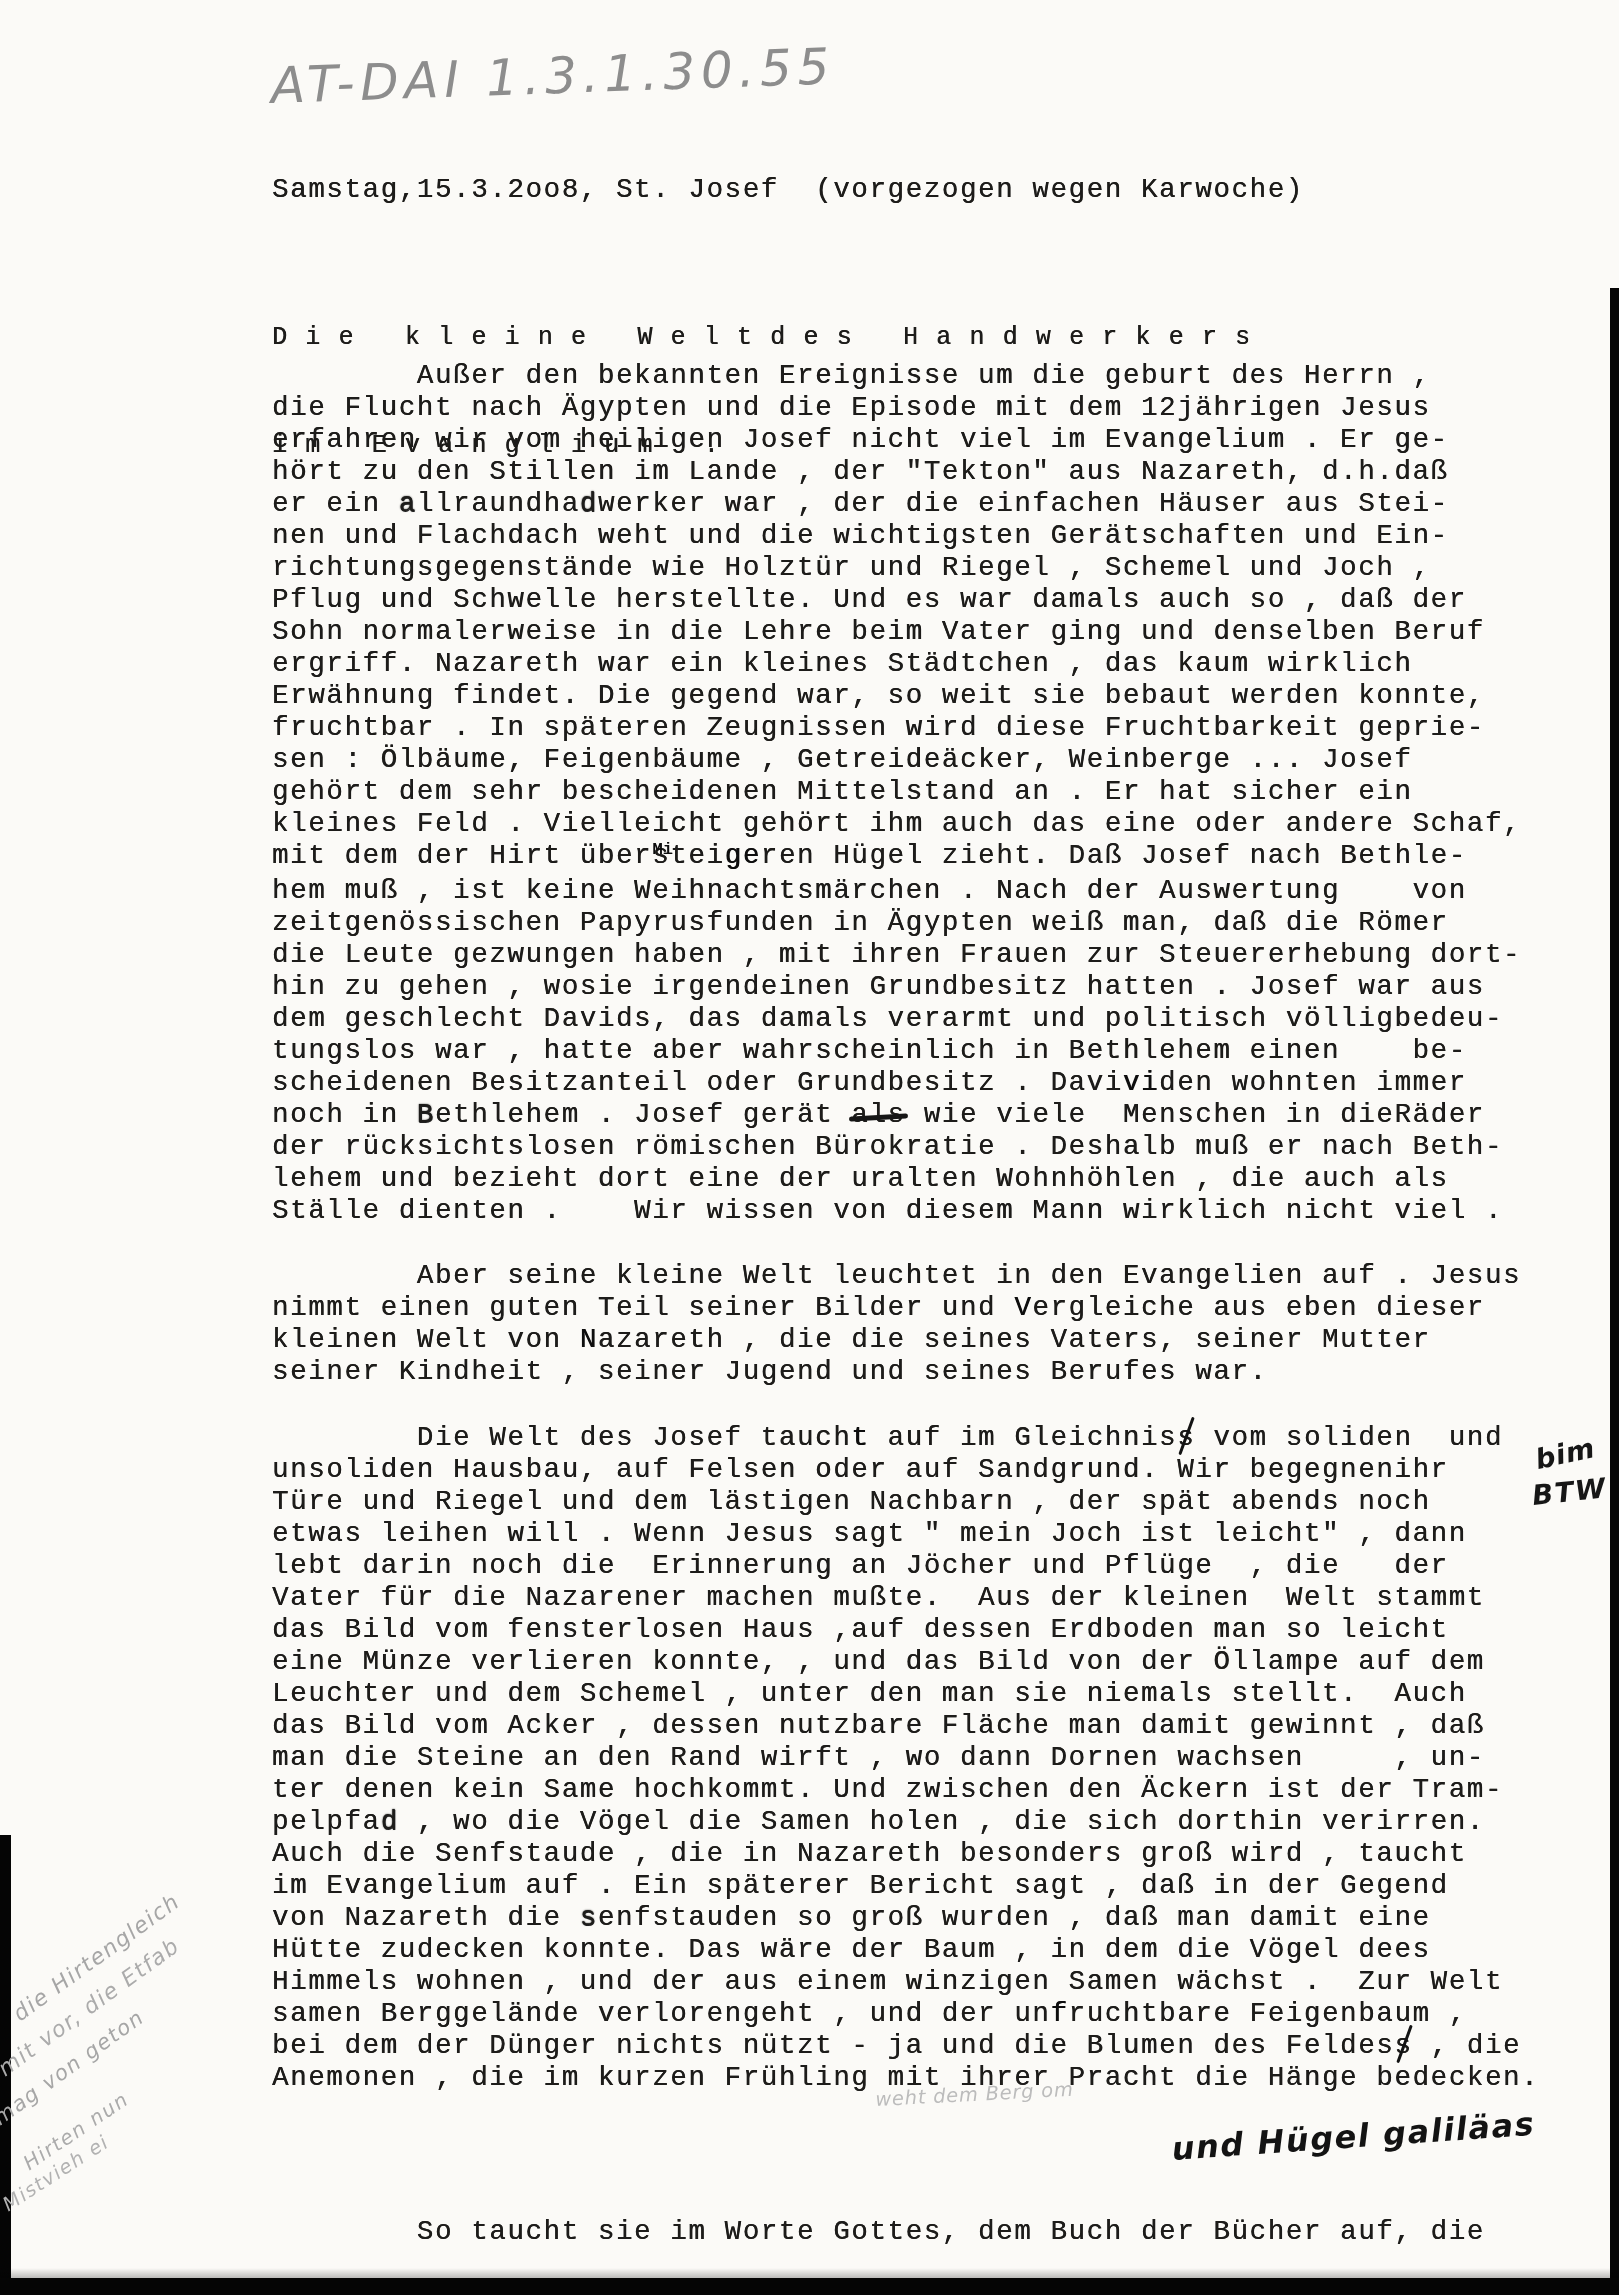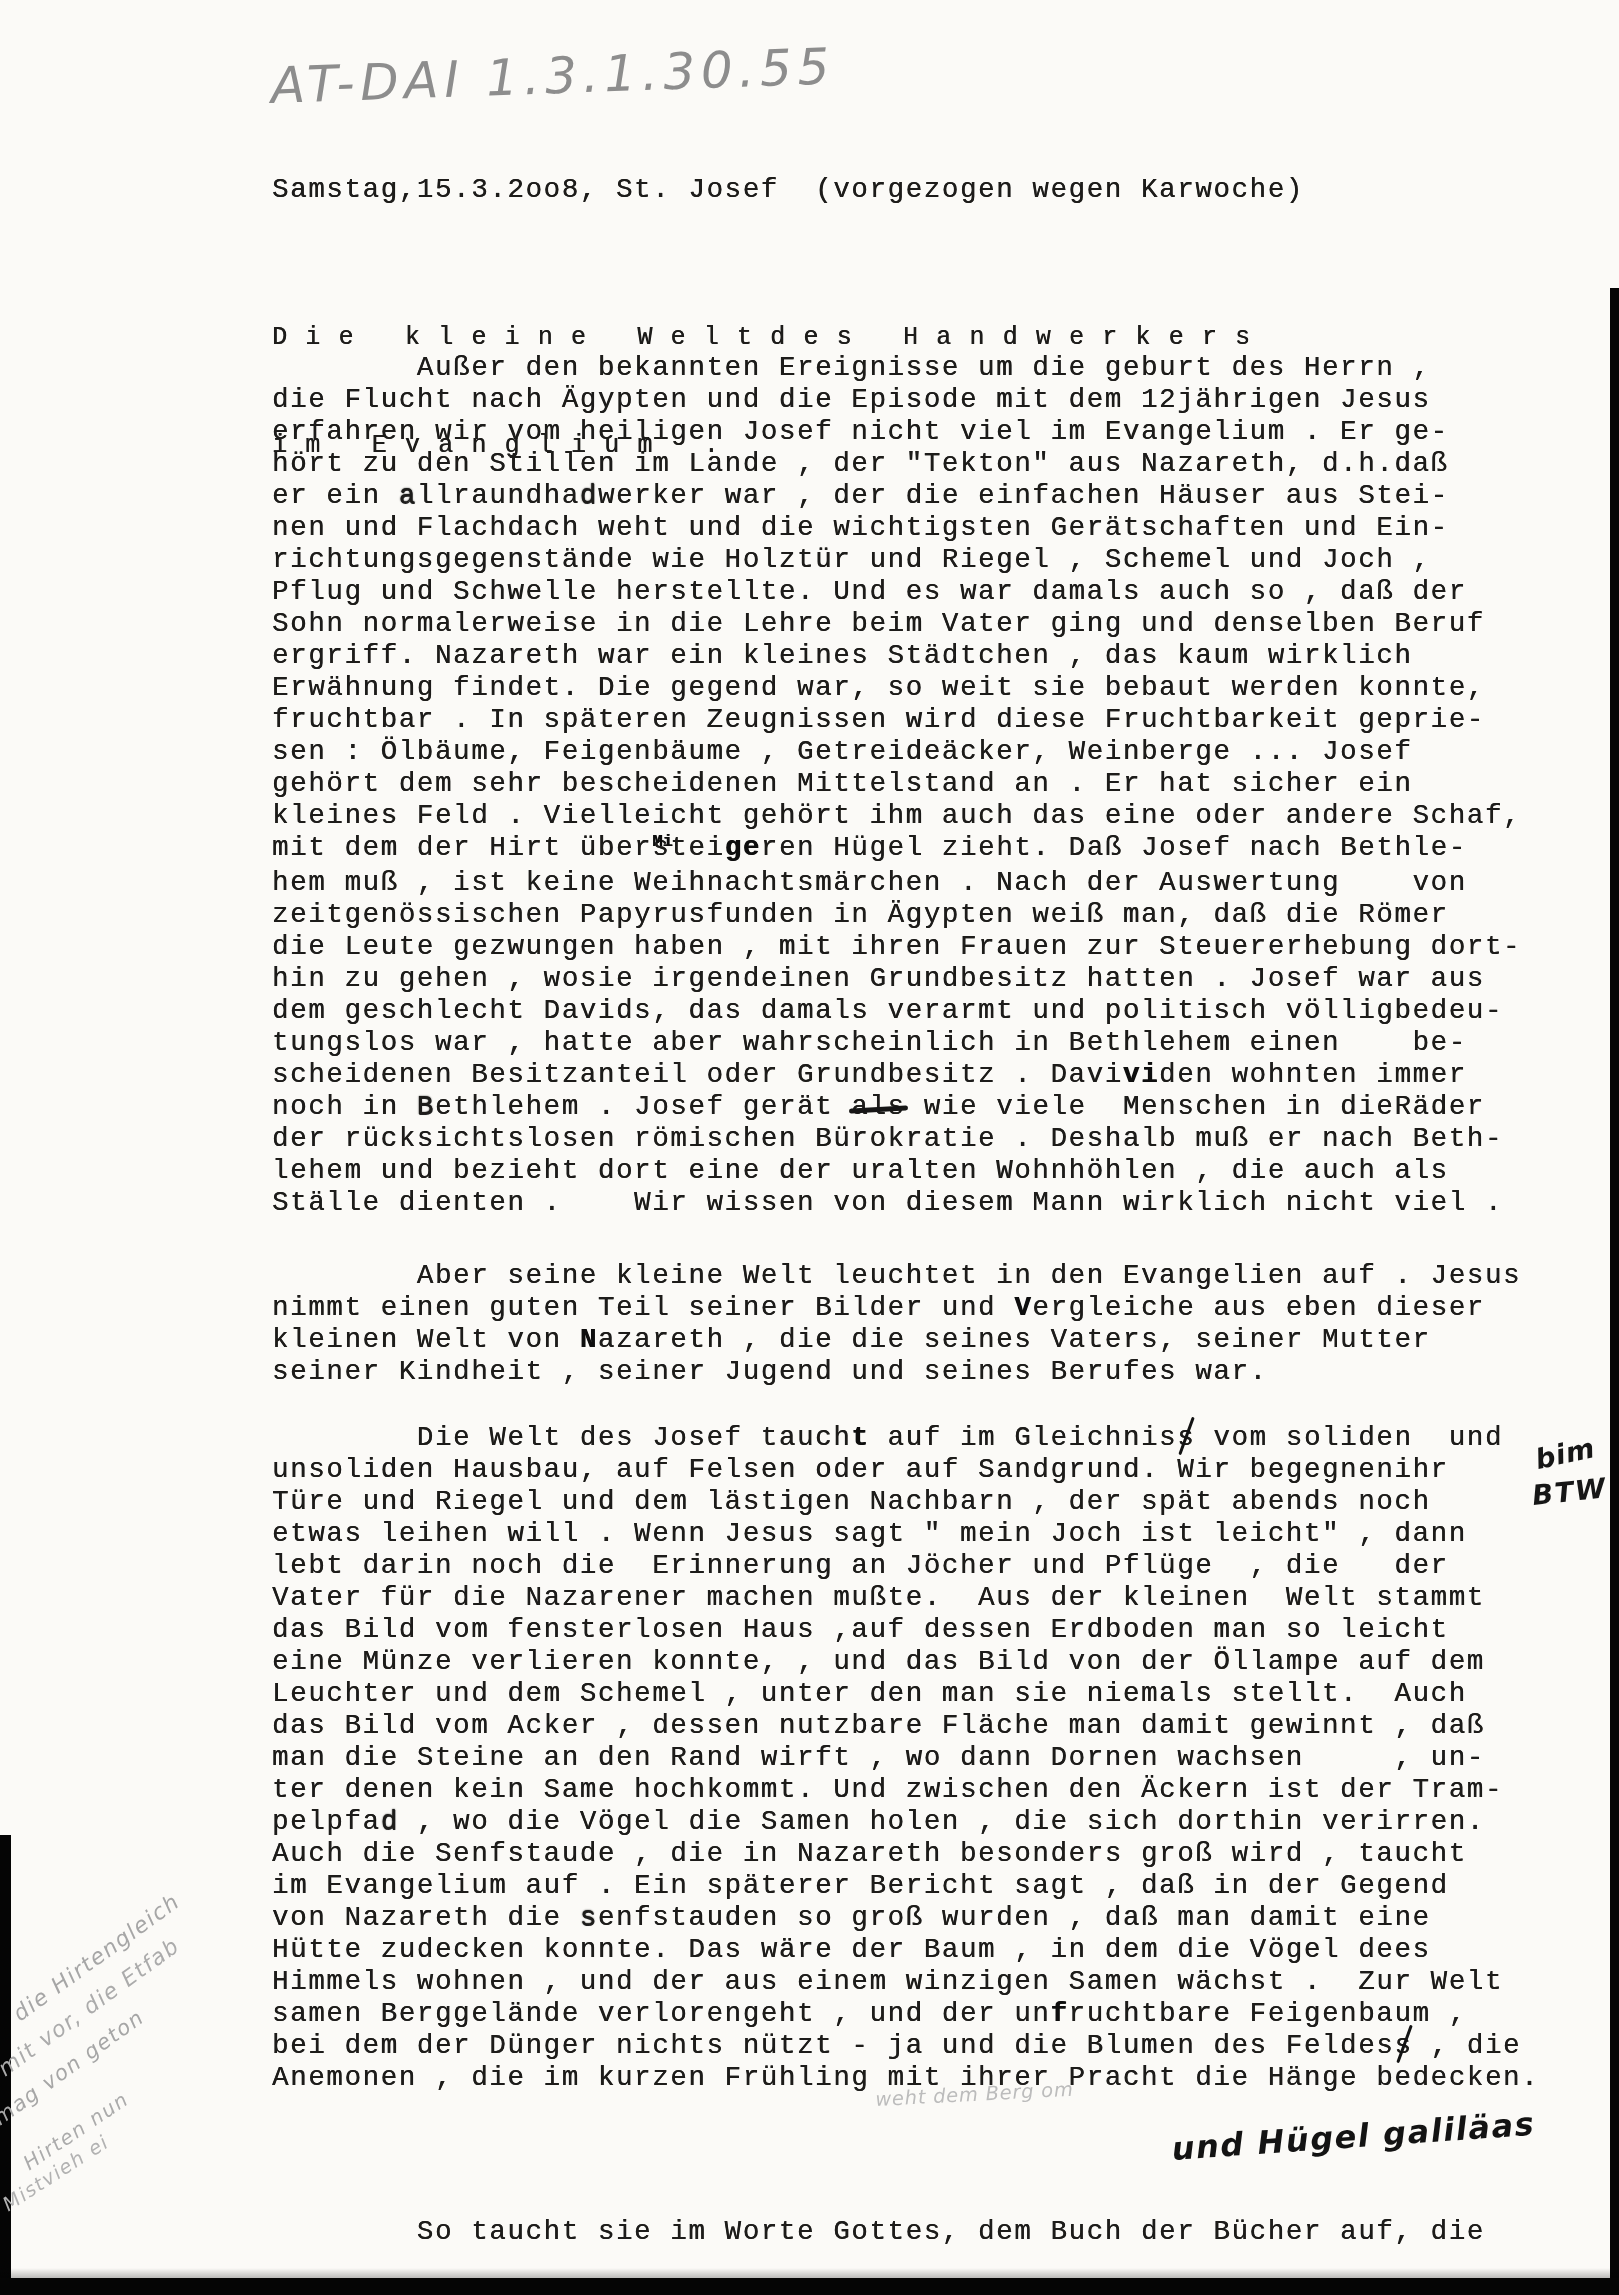--- a/index.html
+++ b/index.html
@@ -14,21 +14,21 @@
   .para{position:absolute;left:272px;width:1345px;}
   .tl{font-size:27.5px;line-height:32px;letter-spacing:1.6px;white-space:pre;
       text-shadow:0.3px 0 0 currentColor;}
   
   .st{position:relative;}
   .st::after{content:"";position:absolute;left:-2.4px;right:-2.4px;top:52%;height:4.9px;
       background:#161616;transform:rotate(-3deg);border-radius:2.4px;}
   .xs{position:relative;}
   .xs::after{content:"";position:absolute;left:45%;top:-18%;width:3.2px;height:130%;
       background:#131313;transform:rotate(20deg);border-radius:1.6px;}
-  .ink{color:#0e0e0e;font-weight:bold;text-shadow:0.6px 0 0 currentColor;}
+  .ink{color:#0e0e0e;font-weight:normal;text-shadow:0.6px 0 0 currentColor;}
   .sup{display:inline-block;width:0;overflow:visible;position:relative;top:-0.55em;
       font-size:0.62em;letter-spacing:0;}
   .sm{text-shadow:0 0 1.6px #222, 0.5px 0.5px 0 #222;}
   
   .hw{position:absolute;font-family:"DejaVu Sans",sans-serif;font-style:italic;
       white-space:pre;transform-origin:left bottom;}
   .hw.bold{font-weight:bold;}
   
   .strip{position:absolute;background:#050505;}
   .strip-right{left:1610px;top:288px;width:9.7px;height:2007px;}
@@ -42,21 +42,21 @@
 
 <div class="page">
 
   <div class="typed">
     <div class="hdr">Samstag,15.3.2oo8, St. Josef  (vorgezogen wegen Karwoche)</div>
     <div class="title">
       <div>D i e   k l e i n e   W e l t d e s   H a n d w e r k e r s</div>
       <div>i m   E v a n g l i u m   .</div>
     </div>
 
-  <div class="para" style="top: 352px;">
+  <div class="para" style="top: 360px;">
         <div class="tl">        Außer den bekannten Ereignisse um die geburt des Herrn ,</div>
         <div class="tl">die Flucht nach Ägypten und die Episode mit dem 12jährigen Jesus</div>
         <div class="tl">erfahren wir vom heiligen Josef nicht viel im Evangelium . Er ge-</div>
         <div class="tl">hört zu den Stillen im Lande , der "Tekton" aus Nazareth, d.h.daß</div>
         <div class="tl">er ein <span class="sm">a</span>llraundha<span class="sm">d</span>werker war , der die einfachen Häuser aus Stei-</div>
         <div class="tl">nen und Flachdach weht und die wichtigsten Gerätschaften und Ein-</div>
         <div class="tl">richtungsgegenstände wie Holztür und Riegel , Schemel und Joch ,</div>
         <div class="tl">Pflug und Schwelle herstellte. Und es war damals auch so , daß der</div>
         <div class="tl">Sohn normalerweise in die Lehre beim Vater ging und denselben Beruf</div>
         <div class="tl">ergriff. Nazareth war ein kleines Städtchen , das kaum wirklich</div>

